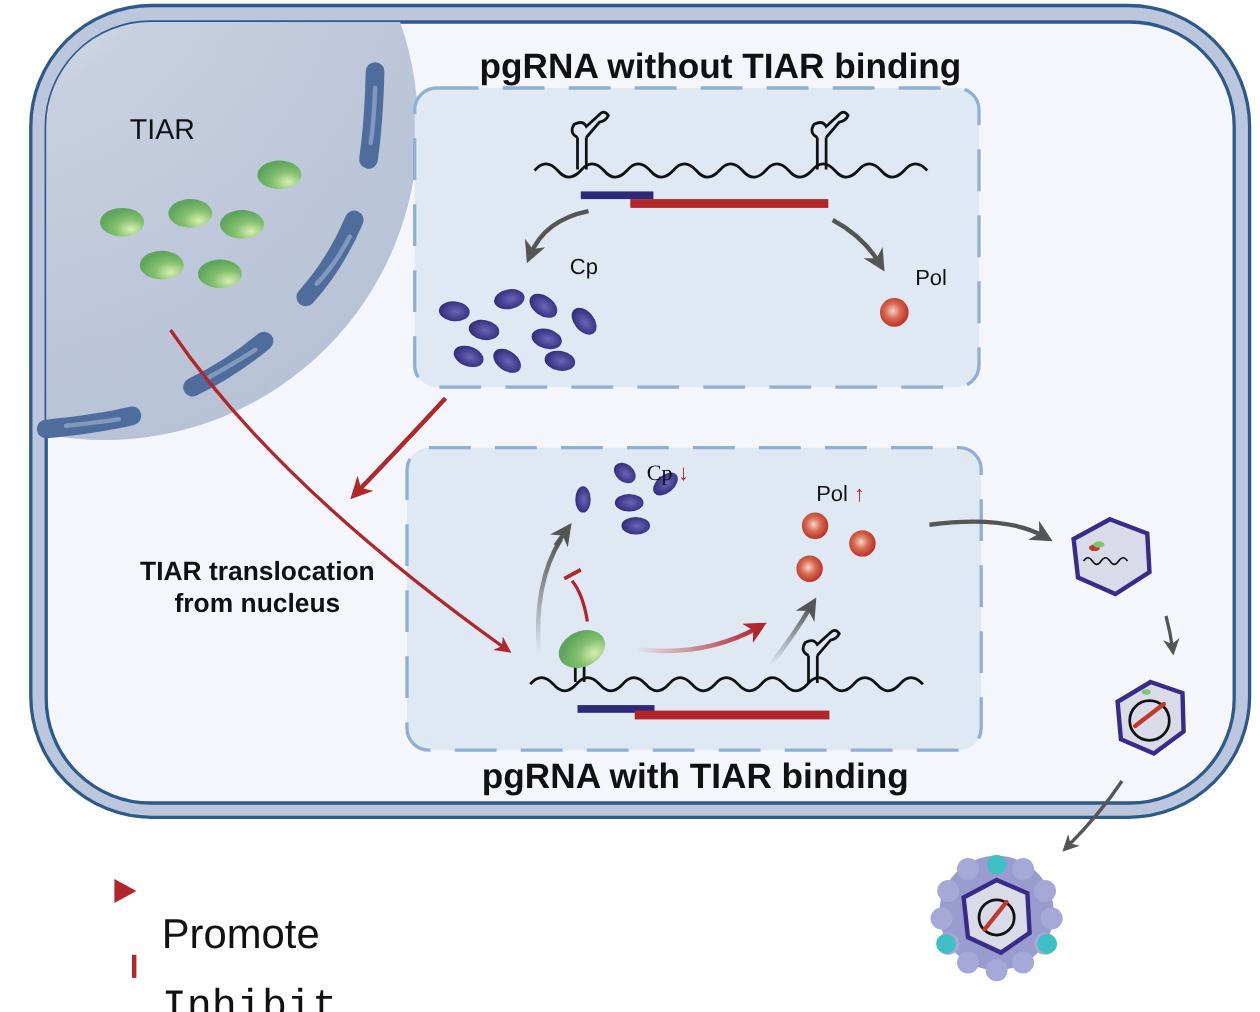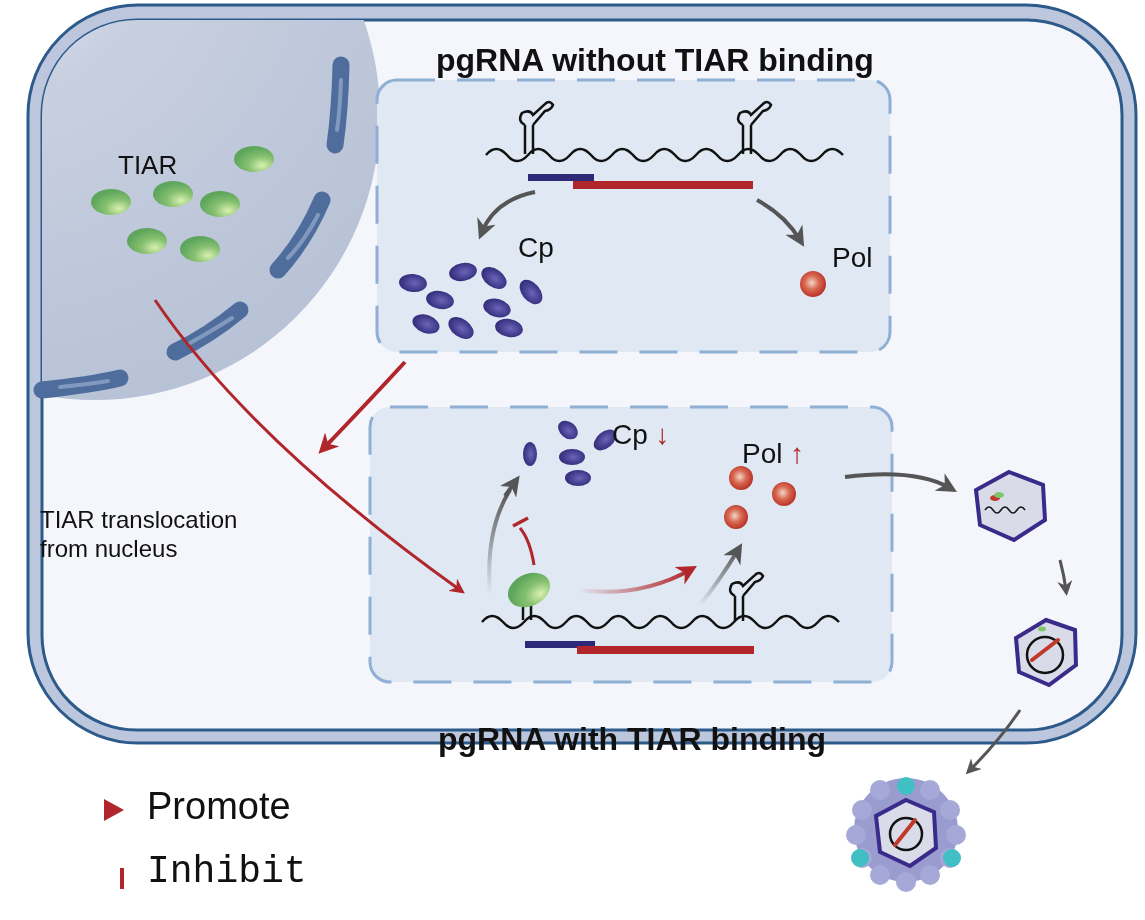--- a/index.html
+++ b/index.html
@@ -1,23 +1,23 @@
 <!DOCTYPE html>
 <html><head>
 <meta charset="utf-8">
 <style>
   html, body { margin:0; padding:0; background:#ffffff; }
   body { width:1145px; height:920px; position:relative; overflow:hidden;
          font-family:"Liberation Sans", sans-serif; }
   svg { position:absolute; left:0; top:0; }
   .lbl { position:absolute; color:#111; font-family:"Liberation Sans", sans-serif; white-space:nowrap; }
   .title { font-weight:bold; font-size:32px; }
-  .small { font-size:28px; }
-  .legend-text { font-size:38px; }
-  .trans { font-weight:normal; font-size:24px; text-align:left; line-height:29px; }
+  .small { font-size:20px; }
+  .legend-text { font-size:38px;margin-top:44px; }
+  .trans { font-weight:bold; font-size:24px; text-align:center; line-height:29px;padding-left:34px; }
   .red { color:#b0262a; }
 </style>
 </head>
 <body>
 
 <svg width="1145" height="920" viewBox="0 0 1145 920">
   <defs>
     <radialGradient id="nucGrad" cx="0.3" cy="0.15" r="0.9">
       <stop offset="0" stop-color="#eef1f7"></stop>
       <stop offset="0.35" stop-color="#c8d0e0"></stop>
@@ -195,34 +195,34 @@
   <g>
     <line x1="40" y1="810" x2="110" y2="810" stroke="url(#fadeRedH)" stroke-width="4"></line>
     <path d="M104,799 L124,810 L104,821 Z" fill="#b0262a"></path>
   </g>
   <g>
     <line x1="45" y1="878" x2="120" y2="878" stroke="url(#fadeRedH)" stroke-width="4"></line>
     <line x1="122" y1="868" x2="122" y2="889" stroke="#b0262a" stroke-width="4"></line>
   </g>
 </svg>
 
-<div class="lbl" style="left:118px;top:102px;font-size:26px;margin-top:48px;">TIAR</div>
+<div class="lbl" style="left:118px;top:102px;font-size:26px;">TIAR</div>
 <div class="lbl title" style="left:436px;top:42px;">pgRNA without TIAR binding</div>
 <div class="lbl small" style="left:518px;top:232px;">Cp</div>
 <div class="lbl small" style="left:832px;top:242px;">Pol</div>
 
-<div class="lbl small" style="left:612px;top:419px;">
+<div class="lbl small" style="left:588px;top:419px;font-family:Liberation Serif, serif;">
   <span>Cp</span>
   <span class="red">↓</span>
 </div>
 <div class="lbl small" style="left:742px;top:438px;">
   <span>Pol</span>
   <span class="red">↑</span>
 </div>
-<div class="lbl title" style="left:438px;top:687px;margin-top:34px;">pgRNA with TIAR binding</div>
+<div class="lbl title" style="left:438px;top:687px;">pgRNA with TIAR binding</div>
 
 <div class="lbl trans" style="left:40px;top:505px;width:320px;">
   <div>TIAR translocation</div>
   <div>from nucleus</div>
 </div>
 
 <div class="lbl legend-text" style="left:147px;top:785px;">Promote</div>
 <div class="lbl legend-text" style="left:147px;top:850px;font-family:Liberation Mono, monospace;">Inhibit</div>
 
 </body></html>

